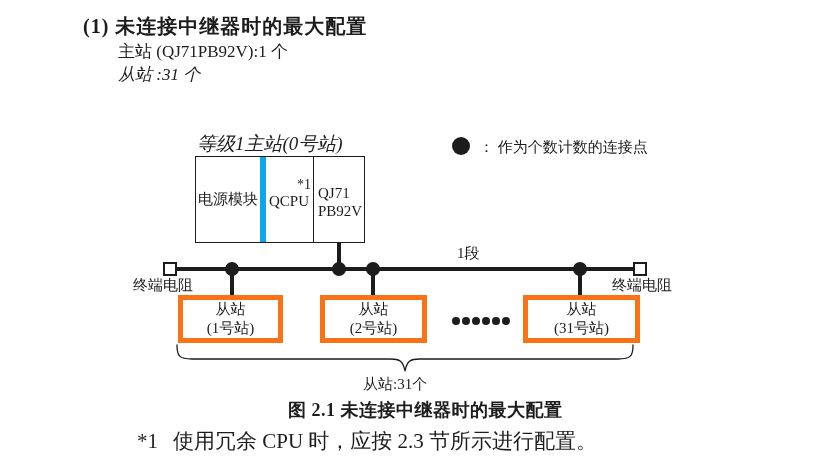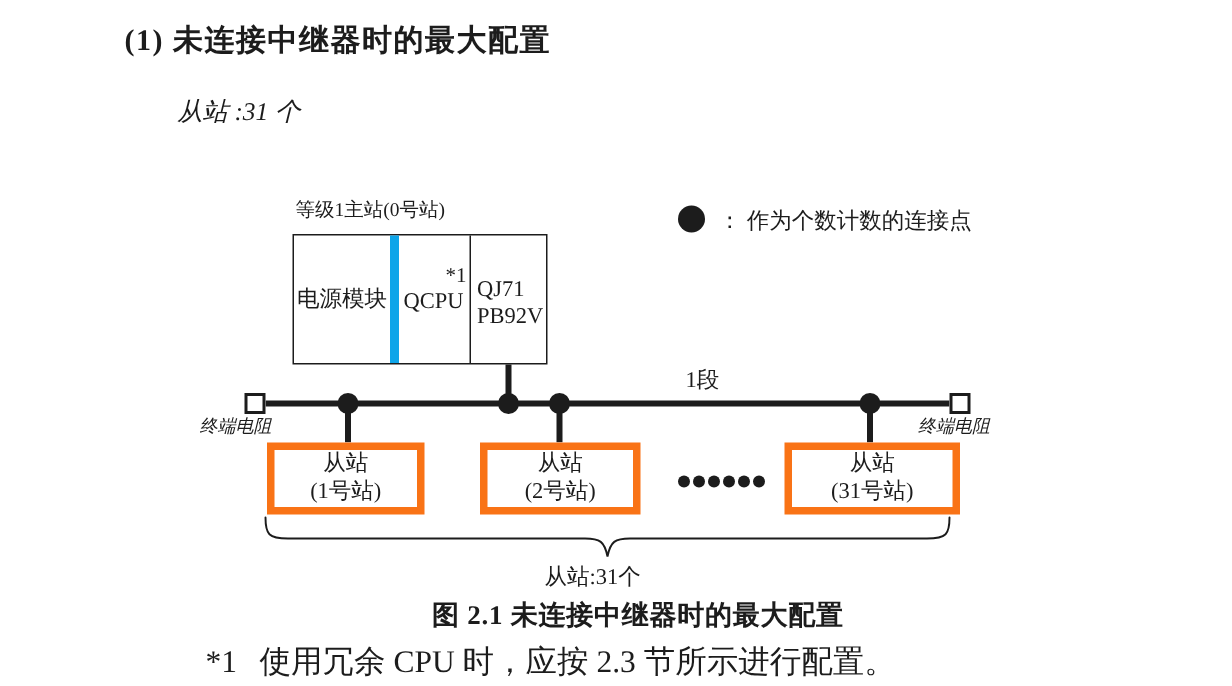--- a/index.html
+++ b/index.html
@@ -9,39 +9,39 @@
     font-family:"Liberation Serif","DejaVu Serif",serif;
     color:#1c1c1c;
   }
   .page { position:relative; width:715px; height:457px; background:#fff; overflow:hidden; }
   .abs { position:absolute; }
 
   .heading { left:83px; top:13px; font-size:20px; font-weight:bold; letter-spacing:1px; }
   .sub1 { left:118px; top:40px; font-size:17px; }
   .sub2 { left:118px; top:63px; font-size:17px;font-style:italic; }
 
-  .master-label { left:197px; top:131px; font-size:13px; }
+  .master-label { left:197px; top:131px; font-size:19px;font-style:italic; }
   .master-box { left:195px; top:156px; width:170px; height:87px; border:1px solid #1c1c1c; display:flex; background:#fff; }
   .mcell { height:100%; position:relative; font-size:15px; }
   .mcell-1 { width:70px; border-right:6px solid #0ea5e9; display:flex; align-items:center; justify-content:center; }
   .mcell-2 { width:48px; border-right:1px solid #1c1c1c; }
   .mcell-3 { width:50px; }
   .cpu-note { position:absolute; top:20px; right:2px; font-size:14px; }
   .cpu-text { position:absolute; top:36px; left:3px; }
   .mod-l1 { position:absolute; top:28px; left:4px; }
   .mod-l2 { position:absolute; top:46px; left:4px; }
 
   .legend-dot { left:452px; top:137px; width:18px; height:18px; border-radius:50%; background:#1c1c1c; }
   .legend-text { left:479px; top:138px; font-size:15px; }
 
   .bus { left:177px; top:267px; width:456px; height:4px; background:#1c1c1c; }
   .terminator { width:14px; height:14px; border:2px solid #1c1c1c; background:#fff; }
   .term-left { left:163px; top:262px; }
   .term-right { left:633px; top:262px; }
-  .term-label { font-size:12px;font-style:italic; }
+  .term-label { font-size:15px; }
   .term-label-left { left:133px; top:276px; }
   .term-label-right { left:612px; top:276px; }
   .segment-label { left:457px; top:244px; font-size:15px; }
 
   .node { width:14px; height:14px; border-radius:50%; background:#1c1c1c; top:262px; }
   .node-1 { left:225px; } .node-m { left:332px; } .node-2 { left:366px; } .node-31 { left:573px; }
 
   .drop { width:4px; background:#1c1c1c; }
   .drop-master { left:337px; top:243px; height:26px; }
   .drop-s1 { left:230px; top:269px; height:26px; }
@@ -64,20 +64,21 @@
   .caption { left:288px; top:398px; font-size:18px; font-weight:bold; letter-spacing:0.5px;text-align:right; }
   .footnote { left:137px; top:427px; font-size:21px; }
   .footnote .marker { margin-right:15px; }
 </style>
 </head>
 <body>
 
 <div class="page">
 
   <div class="abs heading">(1) 未连接中继器时的最大配置</div>
+  <div class="abs sub1">主站 (QJ71PB92V):1 个</div>
   <div class="abs sub2">从站 :31 个</div>
 
   <div class="abs legend-dot"></div>
   <div class="abs legend-text">： 作为个数计数的连接点</div>
 
   <div class="abs master-label">等级1主站(0号站)</div>
   <div class="abs master-box">
     <div class="mcell mcell-1">
       <span>电源模块</span>
     </div>

